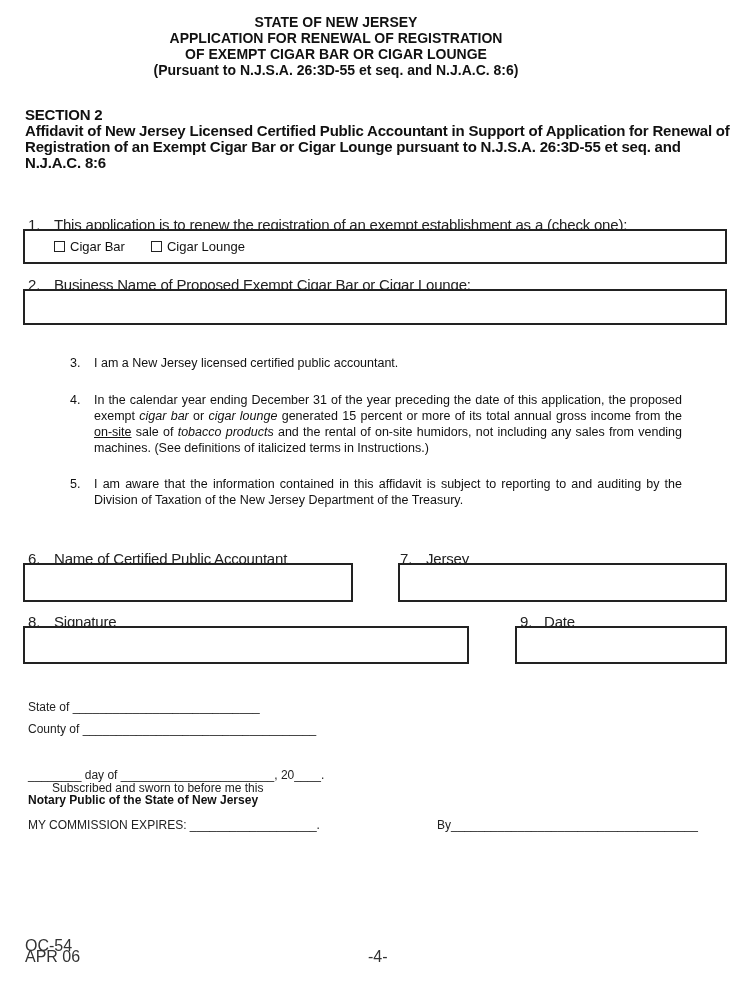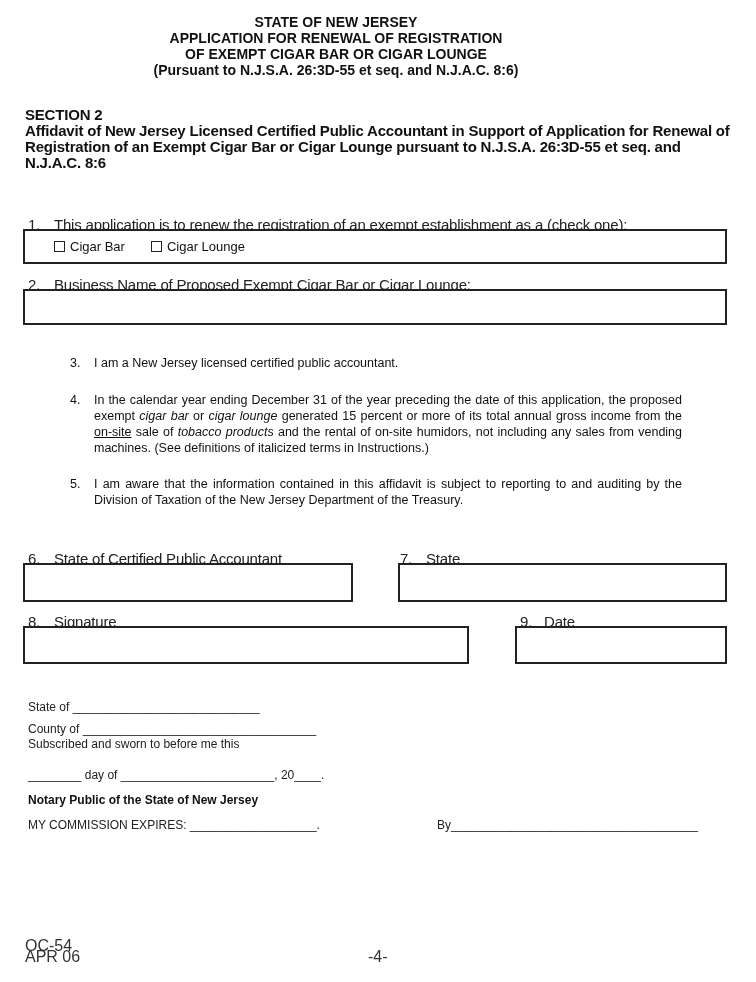--- a/index.html
+++ b/index.html
@@ -71,28 +71,28 @@
   <span class="n">4.</span>
   <span class="t"><span>In the calendar year ending December 31 of the year preceding the date of this application, the proposed exempt </span><i>cigar bar</i><span> or </span><i>cigar lounge</i><span> generated 15 percent or more of its total annual gross income from the </span><u>on-site</u><span> sale of </span><i>tobacco products</i><span> and the rental of on-site humidors, not including any sales from vending machines.  (See definitions of italicized terms in Instructions.)</span></span>
 </div>
 
 <div class="abs stmt" style="top:476px;">
   <span class="n">5.</span>
   <span class="t">I am aware that the information contained in this affidavit is subject to reporting to and auditing by the Division of Taxation of the New Jersey Department of the Treasury.</span>
 </div>
 
 <div class="abs lbl" style="left:28px; top:550px;">
-  <span class="num">6.</span><span>State of Certified Public Accountant</span>
+  <span class="num">6.</span><span>Name of Certified Public Accountant</span>
 </div>
 <div class="abs box" style="left:23px; top:563px; width:330px; height:39px;">
   <input class="fill" type="text" value="" style="">
 </div>
 
 <div class="abs lbl" style="left:400px; top:550px;">
-  <span class="num">7.</span><span>State</span>
+  <span class="num">7.</span><span>Jersey</span>
 </div>
 <div class="abs box" style="left:398px; top:563px; width:329px; height:39px;">
   <input class="fill" type="text" value="" style="">
 </div>
 
 <div class="abs lbl" style="left:28px; top:613px;">
   <span class="num">8.</span><span>Signature</span>
 </div>
 <div class="abs box" style="left:23px; top:626px; width:446px; height:38px;">
   <input class="fill" type="text" value="" style="">
@@ -100,21 +100,21 @@
 
 <div class="abs lbl" style="left:520px; top:613px;">
   <span class="num" style="width:24px;">9.</span><span>Date</span>
 </div>
 <div class="abs box" style="left:515px; top:626px; width:212px; height:38px;">
   <input class="fill" type="text" value="" style="">
 </div>
 
 <div class="abs notary" style="top:700px;">State of ____________________________</div>
 <div class="abs notary" style="top:722px;">County of ___________________________________</div>
-<div class="abs notary" style="top:737px;">Subscribed and sworn to before me this</div>
+<div class="abs notary" style="top:781px;margin-left:24px;">Subscribed and sworn to before me this</div>
 <div class="abs notary" style="top:768px;">________ day of _______________________, 20____.</div>
 <div class="abs notary" style="top:793px; font-weight:bold; color:#111;">Notary Public of the State of New Jersey</div>
 <div class="abs notary" style="top:818px;">MY COMMISSION EXPIRES: ___________________.</div>
 <div class="abs notary" style="left:437px; top:818px;">By_____________________________________</div>
 
 <div class="abs footer" style="left:25px; top:940px;">
   <div>OC-54</div>
   <div>APR 06</div>
 </div>
 <div class="abs footer" style="left:368px; top:951px;">-4-</div>

